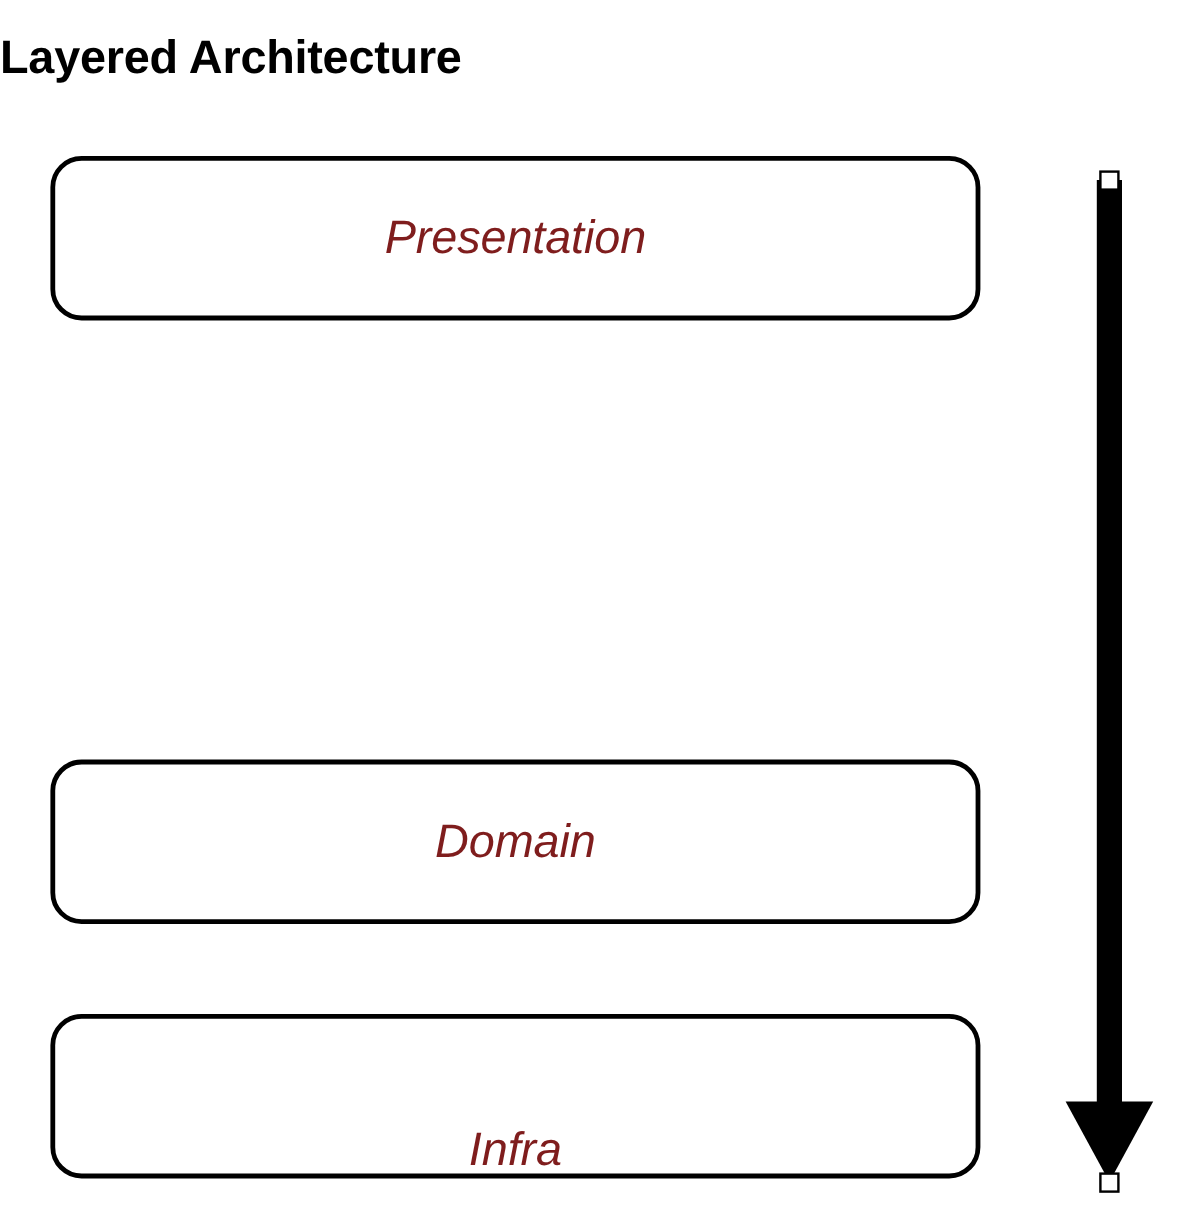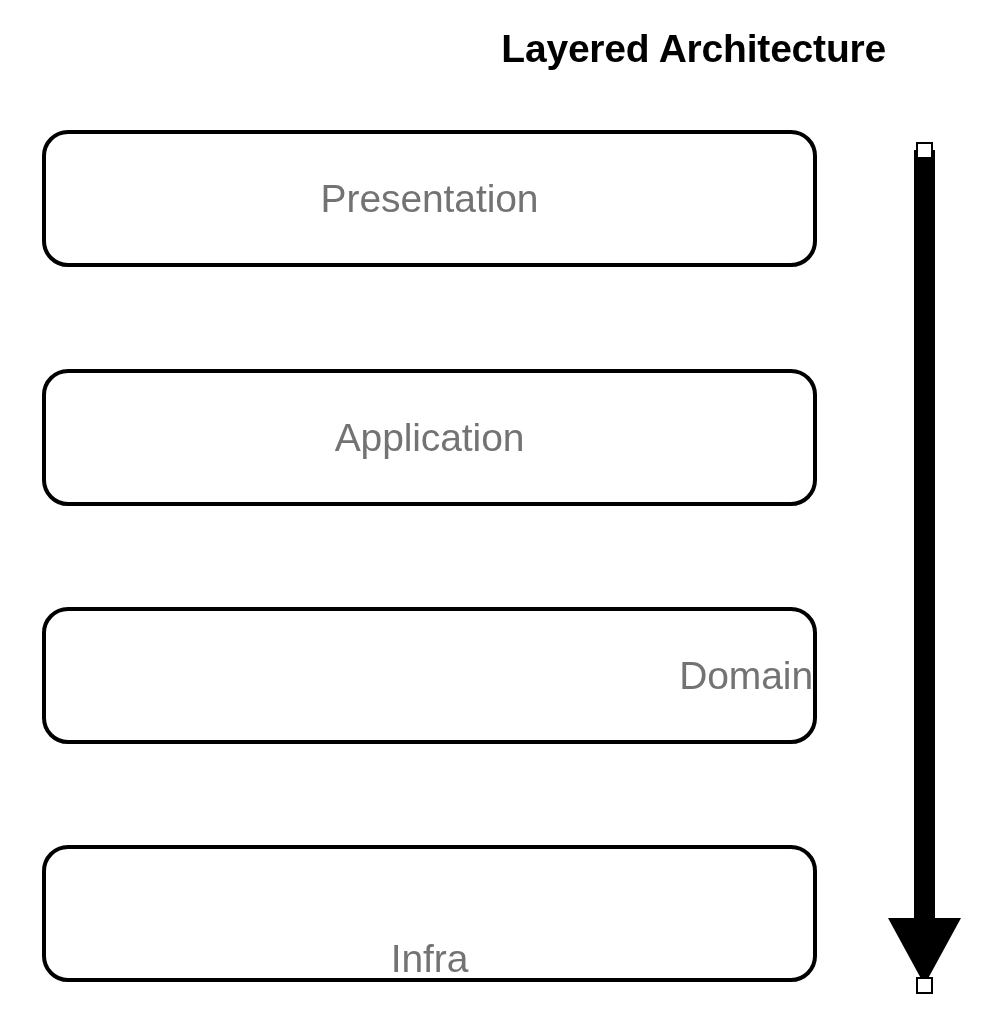--- a/index.html
+++ b/index.html
@@ -19,21 +19,21 @@
     background: #ffffff;
     overflow: hidden;
   }
 
   
   #diagram-title {
     position: absolute;
     left: 0;
     top: 23px;
     width: 886px;
-    text-align: right;
+    text-align: left;
     font-size: 39px;
     font-weight: bold;
     color: #000000;
     letter-spacing: -0.2px;
     line-height: 52px;
     white-space: nowrap;
   }
 
   
   .layer-box {
@@ -45,29 +45,30 @@
     border: 4px solid #000000;
     border-radius: 26px;
     background: #ffffff;
     display: flex;
     align-items: center;
     justify-content: center;
   }
   .layer-label {
     font-size: 39px;
     font-weight: normal;
-    color: #737373;
+    color: #7f1d1d;
     line-height: 1;
     letter-spacing: -0.1px;
     white-space: nowrap;
+    font-style: italic;
   }
 
   #layer-0 { top: 130px; }
   #layer-1 { top: 369px; }
-  #layer-2 { top: 607px; justify-content: flex-end; }
+  #layer-2 { top: 633px; }
   #layer-3 { top: 845px; align-items: flex-end; }
 
   
   #direction-arrow {
     position: absolute;
     left: 880px;
     top: 140px;
     width: 100px;
     height: 860px;
   }
@@ -82,23 +83,20 @@
 <body>
 
 <div id="canvas">
 
   <div id="diagram-title">Layered Architecture</div>
 
   <div class="layer-box" id="layer-0">
     <span class="layer-label">Presentation</span>
   </div>
 
-  <div class="layer-box" id="layer-1">
-    <span class="layer-label">Application</span>
-  </div>
 
   <div class="layer-box" id="layer-2">
     <span class="layer-label">Domain</span>
   </div>
 
   <div class="layer-box" id="layer-3">
     <span class="layer-label">Infra</span>
   </div>
 
   <div id="direction-arrow">

